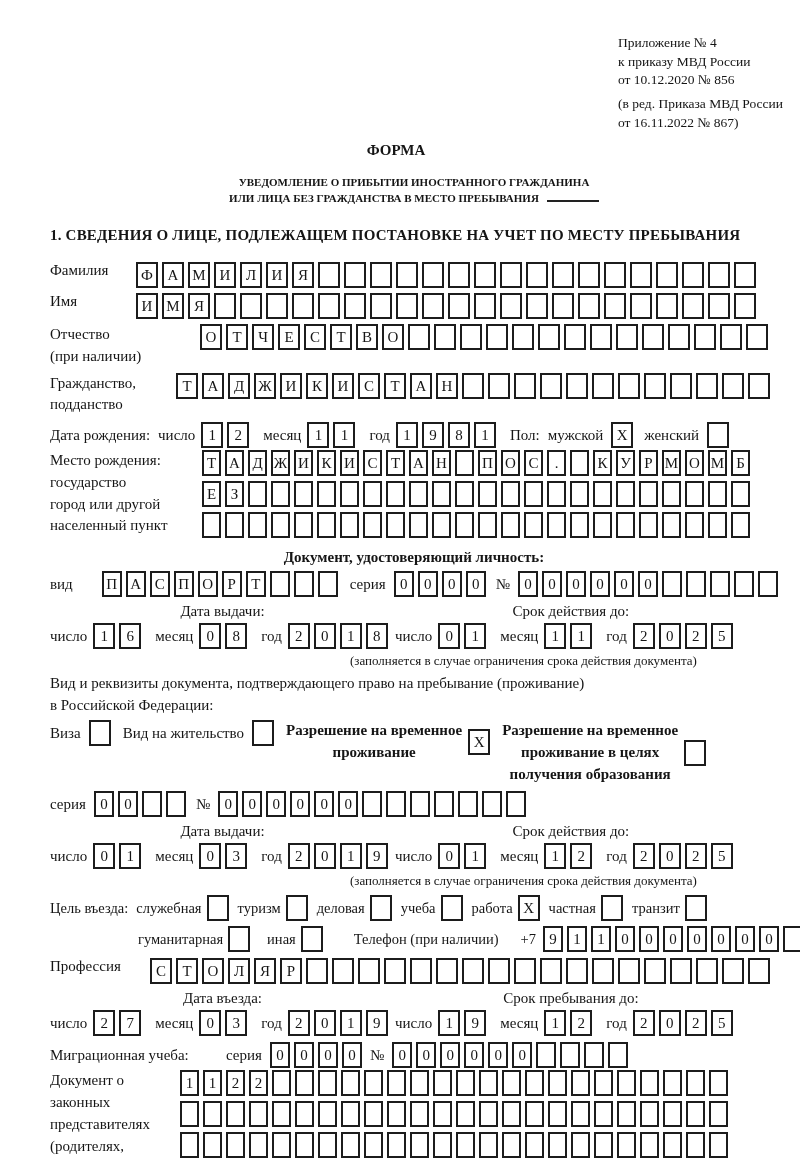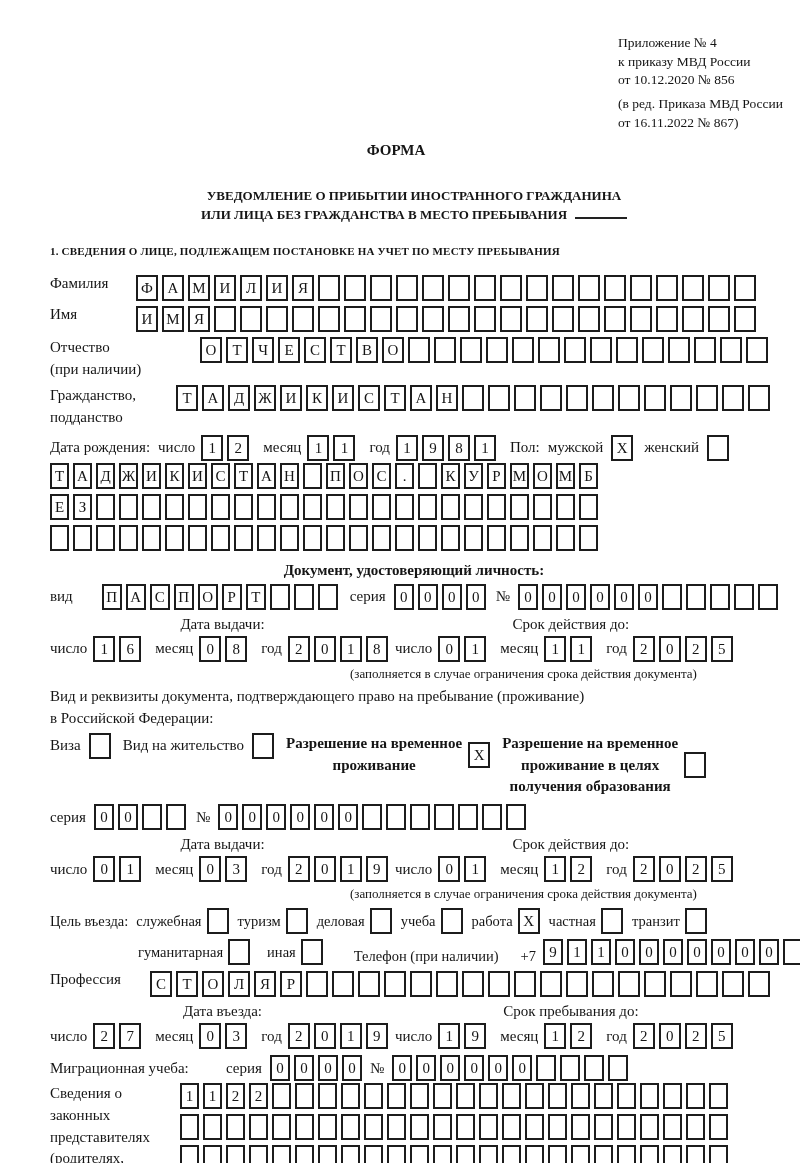--- a/index.html
+++ b/index.html
@@ -5,23 +5,23 @@
   * { box-sizing: border-box; }
   html,body { margin:0; padding:0; background:#ffffff; }
   .page {
     width:800px; height:1163px; background:#fff; color:#151515;
     font-family:"Liberation Serif","DejaVu Serif",serif;
     font-size:15px; padding:34px 22px 14px 50px; overflow:hidden; position:relative;
   }
   .appendix { margin-left:568px; width:185px; font-size:13.5px; line-height:1.38; }
   .appendix .grp2 { margin-top:5px; }
   .forma { text-align:center; margin:10px 36px 0 0; font-weight:bold; font-size:15px; }
-  .title { text-align:center; font-weight:bold; font-size:13px; margin-top:28px; line-height:1.45; }
+  .title { text-align:center; font-weight:bold; font-size:11px; margin-top:16px; line-height:1.45; }
   .title-underline { display:inline-block; width:52px; border-bottom:2px solid #222; margin-left:8px; }
-  .sec-heading { font-weight:bold; font-size:11px; margin-top:20px; letter-spacing:0.2px; }
+  .sec-heading { font-weight:bold; font-size:15px; margin-top:20px; letter-spacing:0.2px; }
   .frow { display:flex; align-items:flex-start; margin-top:5px; white-space:nowrap; }
   .lbl { margin-right:8px; }
   .lblcol { line-height:1.45; }
   .cells { display:flex; gap:4px; flex:none; }
   .cell {
     width:22px; height:26px; border:2px solid #1c1c1c; flex:none; background:#fff;
     text-align:center; font-size:15px; line-height:22px; font-family:inherit;
   }
   .cells.w20 .cell { width:20px; }
   .cells.w19 .cell { width:19px; }
@@ -217,20 +217,26 @@
     <span class="cells">
         <span class="cell">X</span>
       </span>
     <span class="lbl" style="margin-left:11px">женский</span>
     <span class="cells">
         <span class="cell"></span>
       </span>
   </div>
 
   <div class="frow mt2">
+    <span class="lblcol" style="width:152px">
+      <span style="display:block">Место рождения:</span>
+      <span style="display:block">государство</span>
+      <span style="display:block">город или другой</span>
+      <span style="display:block">населенный пункт</span>
+    </span>
     <span class="stack">
       <span class="cells w19">
           <span class="cell">Т</span>
           <span class="cell">А</span>
           <span class="cell">Д</span>
           <span class="cell">Ж</span>
           <span class="cell">И</span>
           <span class="cell">К</span>
           <span class="cell">И</span>
           <span class="cell">С</span>
@@ -543,21 +549,21 @@
         </span>
     </span>
     <span class="opt" style="margin-right:0">
       <span class="lbl">транзит</span>
       <span class="cells">
           <span class="cell"></span>
         </span>
     </span>
   </div>
 
-  <div class="frow purpose-row" style="align-items:flex-end; margin-left:88px">
+  <div class="frow purpose-row" style="align-items:center; margin-left:88px">
     <span class="opt">
       <span class="lbl">гуманитарная</span>
       <span class="cells">
           <span class="cell"></span>
         </span>
     </span>
     <span class="opt" style="margin-left:8px">
       <span class="lbl">иная</span>
       <span class="cells">
           <span class="cell"></span>
@@ -676,21 +682,21 @@
         <span class="cell">0</span>
         <span class="cell"></span>
         <span class="cell"></span>
         <span class="cell"></span>
         <span class="cell"></span>
       </span>
   </div>
 
   <div class="frow mt2">
     <span class="lblcol" style="width:130px">
-      <span style="display:block">Сведения о</span>
+      <span style="display:block">Документ о</span>
       <span style="display:block">законных</span>
       <span style="display:block">представителях</span>
       <span style="display:block">(родителях,</span>
 
     </span>
     <span class="stack">
       <span class="cells w19">
           <span class="cell">1</span>
           <span class="cell">1</span>
           <span class="cell">2</span>

